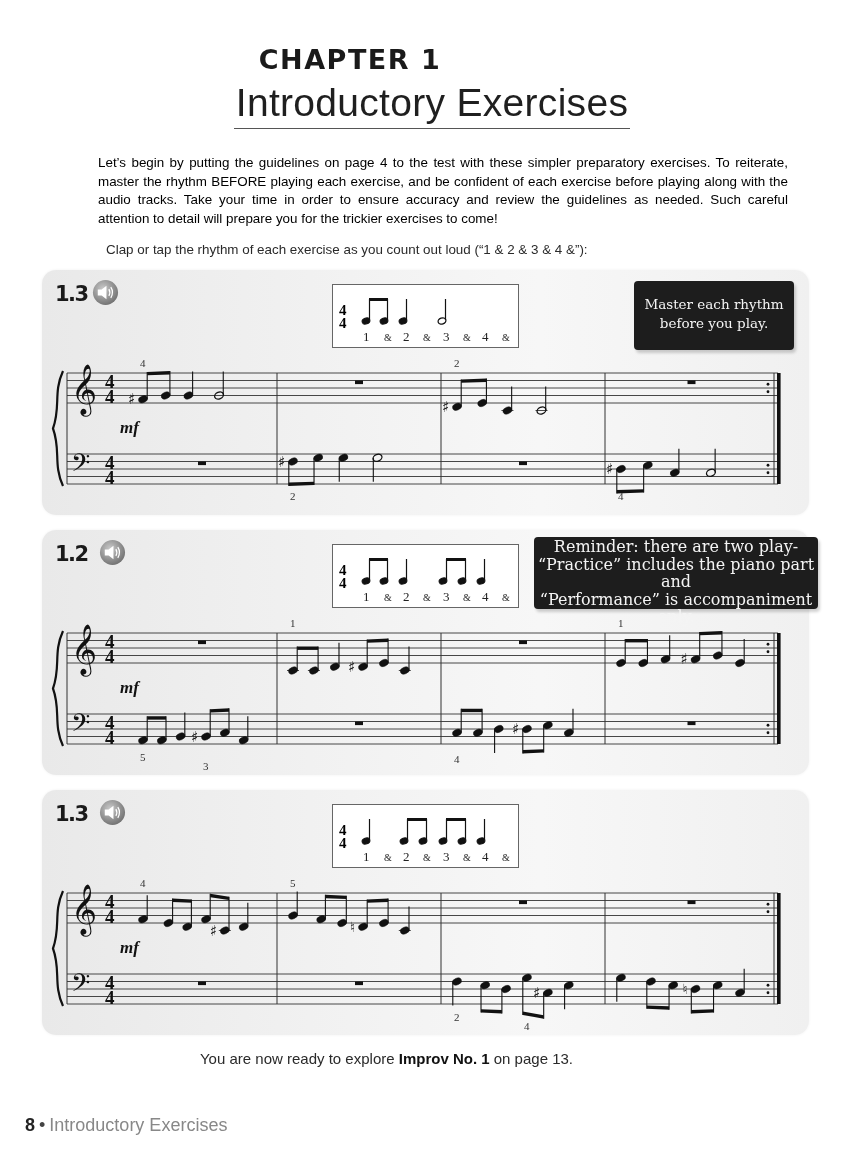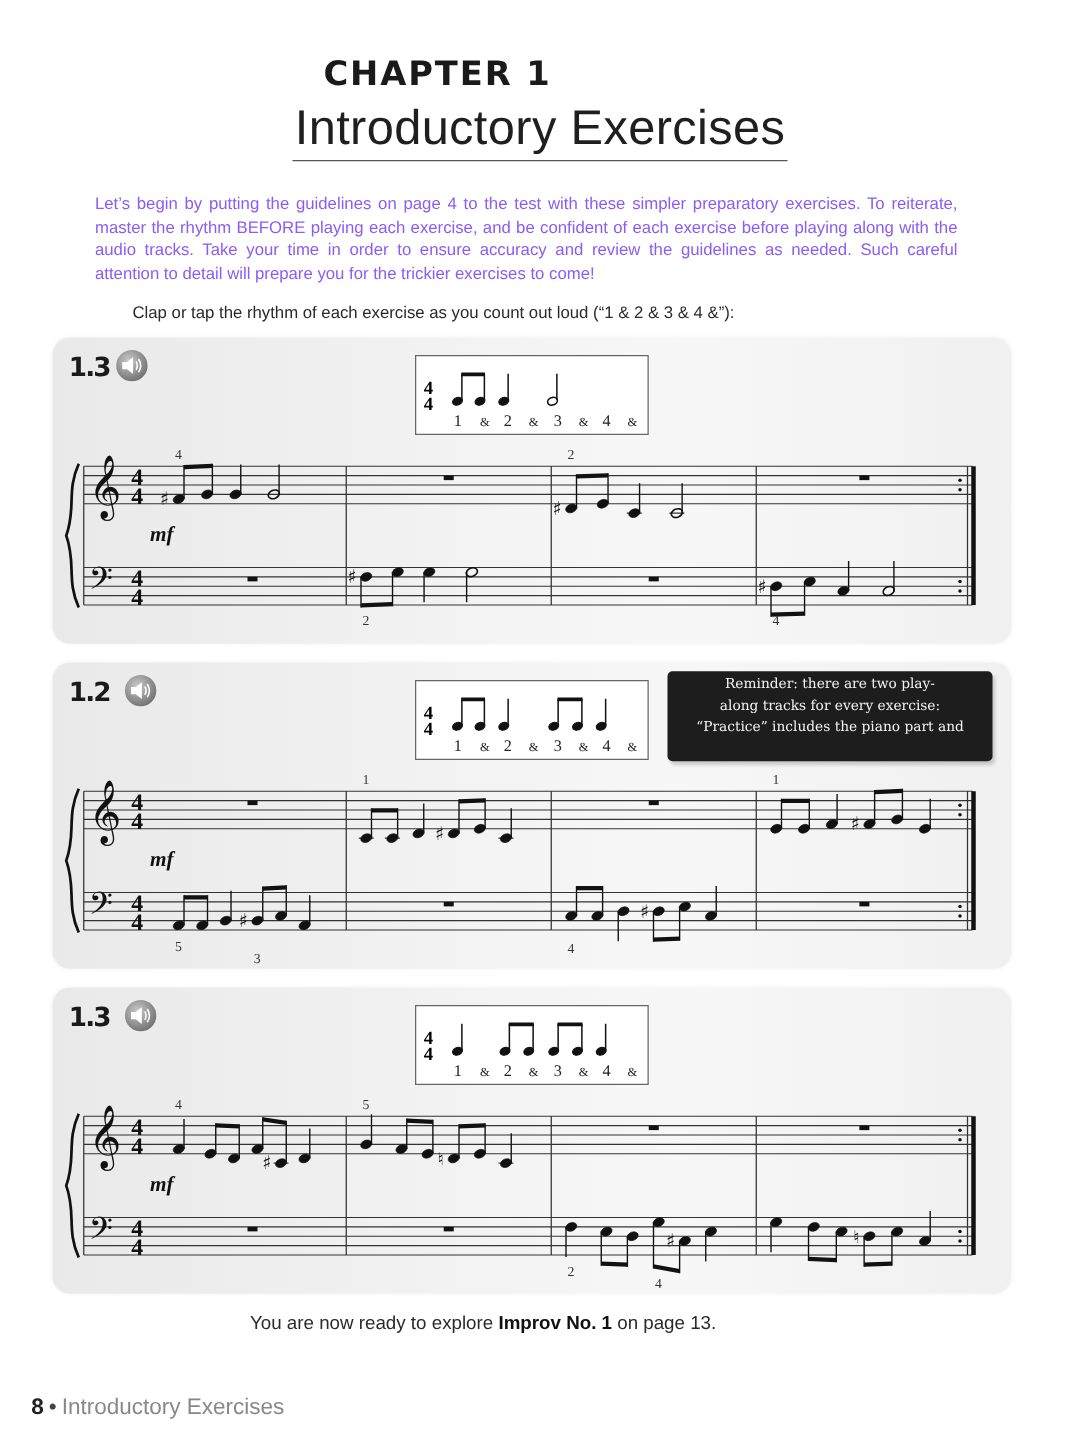--- a/index.html
+++ b/index.html
@@ -1,31 +1,31 @@
 <!DOCTYPE html>
 <html><head>
 <meta charset="utf-8">
 <style>
   html,body{margin:0;padding:0;background:#ffffff;}
   body{width:864px;height:1152px;position:relative;overflow:hidden;font-family:"Liberation Sans",sans-serif;color:#231f20;}
   .chapter{position:absolute;left:0;width:700px;top:44px;text-align:center;font-family:"DejaVu Sans",sans-serif;font-weight:bold;font-size:27px;letter-spacing:1.5px;color:#1a1a1a;}
   .title{position:absolute;left:0;width:864px;top:80px;text-align:center;}
   .title span{display:inline-block;font-family:"Liberation Sans",sans-serif;font-size:39px;color:#1f1f1f;border-bottom:1.5px solid #555;padding:0 2px 2px 2px;line-height:46px;letter-spacing:0.3px;}
-  .intro{position:absolute;left:76px;top:154px;width:690px;font-size:13.4px;line-height:18.6px;color:#8b5cf6;text-align:justify;}
+  .intro{position:absolute;left:98px;top:154px;width:690px;font-size:13.4px;line-height:18.6px;color:#000000;text-align:justify;}
   .clap{position:absolute;left:86px;top:242px;width:690px;font-size:13.4px;color:#2a2a2a;margin-left:20px;}
   .panel{position:absolute;left:42px;width:767px;height:245px;border-radius:14px;
     background:linear-gradient(90deg,#e9e9e9 0%,#f1f1f1 35%,#f7f7f7 65%,#f0f0f0 100%);
     box-shadow:0 0 3px rgba(0,0,0,0.06);}
   .exnum{position:absolute;left:13px;top:12px;font-family:"DejaVu Sans",sans-serif;font-weight:bold;font-size:21px;color:#1a1a1a;letter-spacing:-1.5px;}
   .spk{position:absolute;top:9px;width:27px;height:27px;}
   .rbox{position:absolute;left:290px;top:14px;width:185px;height:62px;background:#fff;border:1px solid #666;}
   .tip{position:absolute;background:#1d1d1d;color:#f4f4f4;border-radius:4px;font-family:"DejaVu Serif","Liberation Serif",serif;text-align:center;
        box-shadow:2px 3px 3px rgba(0,0,0,0.18);}
   .tip1{left:592px;top:11px;width:160px;height:69px;font-size:13.5px;line-height:19px;padding-top:14px;box-sizing:border-box;}
-  .tip2{left:492px;top:7px;width:260px;height:72px;font-size:11px;line-height:17.6px;padding-top:1px;box-sizing:border-box;}
+  .tip2{left:492px;top:7px;width:284px;height:72px;font-size:16px;line-height:17.6px;padding-top:1px;box-sizing:border-box;}
   .score{position:absolute;left:0;top:0;}
   .closing{position:absolute;left:0;width:773px;top:1050px;text-align:center;font-size:15px;color:#2a2a2a;}
   .closing b{font-weight:bold;color:#111;}
   .footer{position:absolute;left:25px;top:1115px;font-size:18px;color:#888;}
   .footer .pg{color:#222;font-weight:bold;}
   .footer .dot{color:#444;margin:0 4px;}
 </style>
 </head>
 <body>
 
@@ -68,20 +68,24 @@
         <text x="30" y="56">1</text>
         <text x="51" y="56" font-size="10">&amp;</text>
         <text x="70" y="56">2</text>
         <text x="90" y="56" font-size="10">&amp;</text>
         <text x="110" y="56">3</text>
         <text x="130" y="56" font-size="10">&amp;</text>
         <text x="149" y="56">4</text>
         <text x="169" y="56" font-size="10">&amp;</text>
       </g>
     </svg>
+  </div>
+  <div class="tip tip1">
+    <div>Master each rhythm</div>
+    <div>before you play.</div>
   </div>
   <svg class="score" width="767" height="245" id="score0">
       <line x1="25" x2="736" y1="103" y2="103" stroke="#333" stroke-width="0.9"></line>
       <line x1="25" x2="736" y1="110.5" y2="110.5" stroke="#333" stroke-width="0.9"></line>
       <line x1="25" x2="736" y1="118" y2="118" stroke="#333" stroke-width="0.9"></line>
       <line x1="25" x2="736" y1="125.5" y2="125.5" stroke="#333" stroke-width="0.9"></line>
       <line x1="25" x2="736" y1="133" y2="133" stroke="#333" stroke-width="0.9"></line>
       <line x1="25" x2="736" y1="184" y2="184" stroke="#333" stroke-width="0.9"></line>
       <line x1="25" x2="736" y1="191.5" y2="191.5" stroke="#333" stroke-width="0.9"></line>
       <line x1="25" x2="736" y1="199" y2="199" stroke="#333" stroke-width="0.9"></line>
@@ -215,22 +219,22 @@
         <text x="90" y="56" font-size="10">&amp;</text>
         <text x="110" y="56">3</text>
         <text x="130" y="56" font-size="10">&amp;</text>
         <text x="149" y="56">4</text>
         <text x="169" y="56" font-size="10">&amp;</text>
       </g>
     </svg>
   </div>
   <div class="tip tip2">
     <div>Reminder: there are two play-</div>
-    <div>along tracks for every exercise:</div>
     <div>“Practice” includes the piano part and</div>
+    <div>“Performance” is accompaniment only.</div>
   </div>
   <svg class="score" width="767" height="245" id="score1">
       <line x1="25" x2="736" y1="103" y2="103" stroke="#333" stroke-width="0.9"></line>
       <line x1="25" x2="736" y1="110.5" y2="110.5" stroke="#333" stroke-width="0.9"></line>
       <line x1="25" x2="736" y1="118" y2="118" stroke="#333" stroke-width="0.9"></line>
       <line x1="25" x2="736" y1="125.5" y2="125.5" stroke="#333" stroke-width="0.9"></line>
       <line x1="25" x2="736" y1="133" y2="133" stroke="#333" stroke-width="0.9"></line>
       <line x1="25" x2="736" y1="184" y2="184" stroke="#333" stroke-width="0.9"></line>
       <line x1="25" x2="736" y1="191.5" y2="191.5" stroke="#333" stroke-width="0.9"></line>
       <line x1="25" x2="736" y1="199" y2="199" stroke="#333" stroke-width="0.9"></line>

